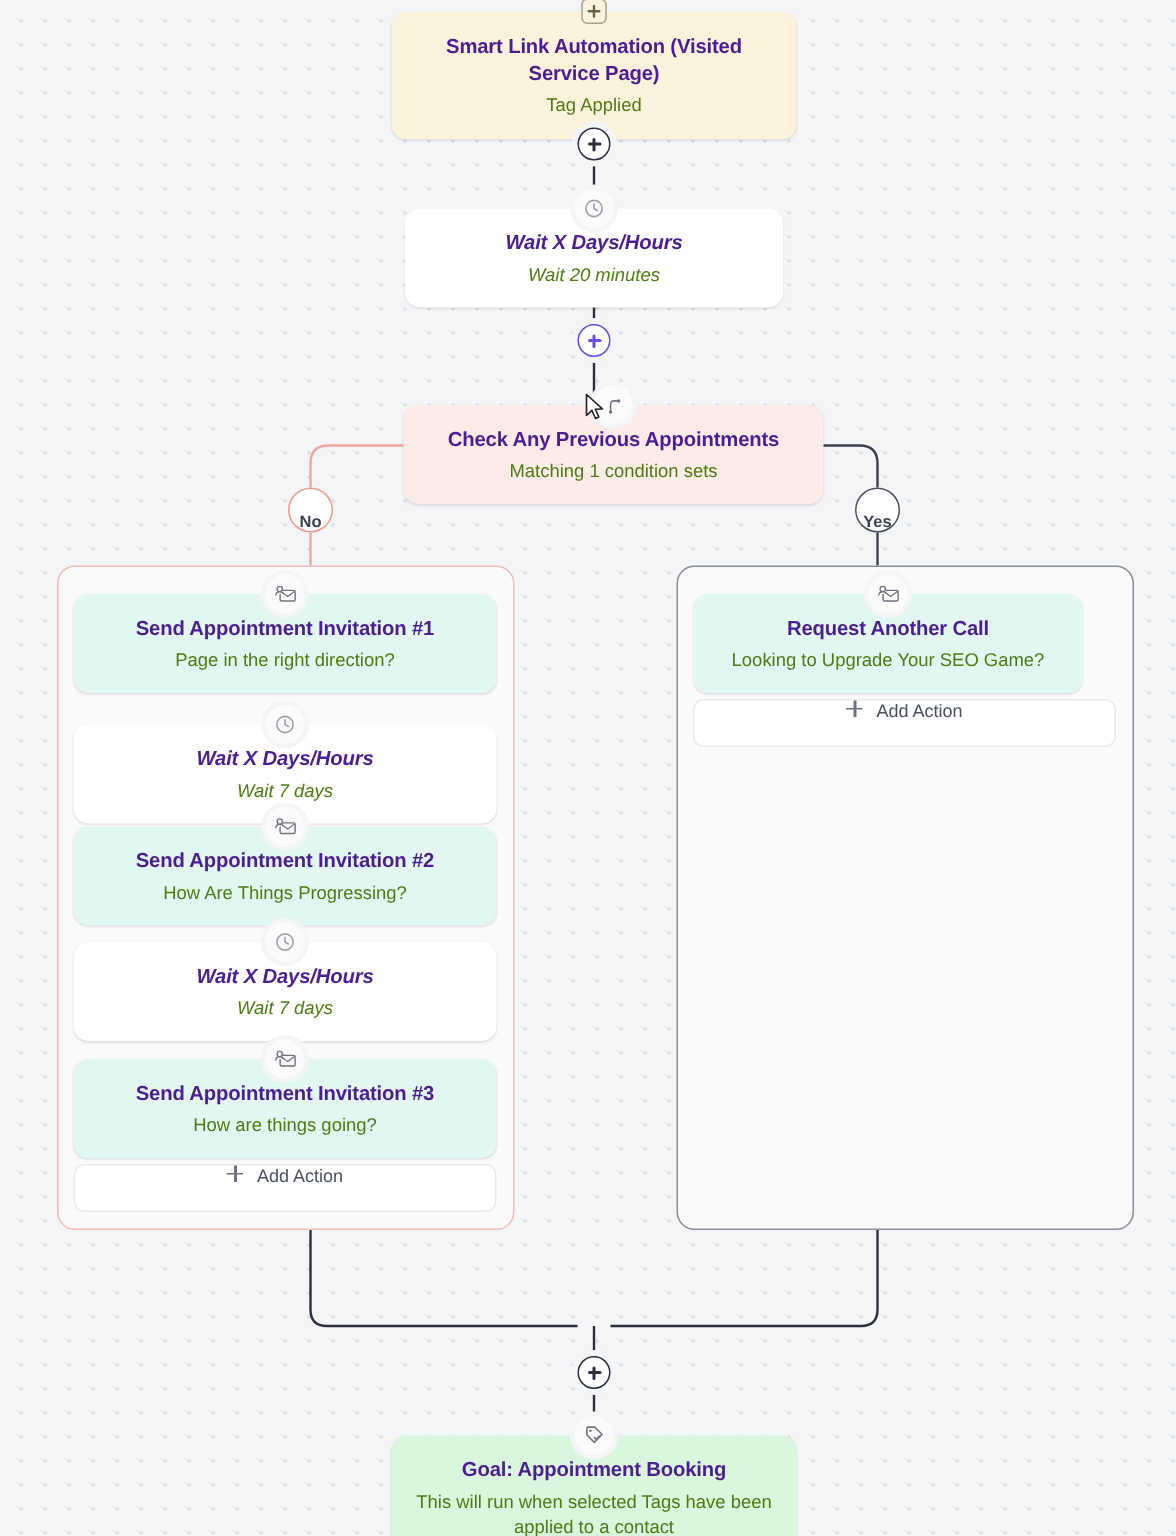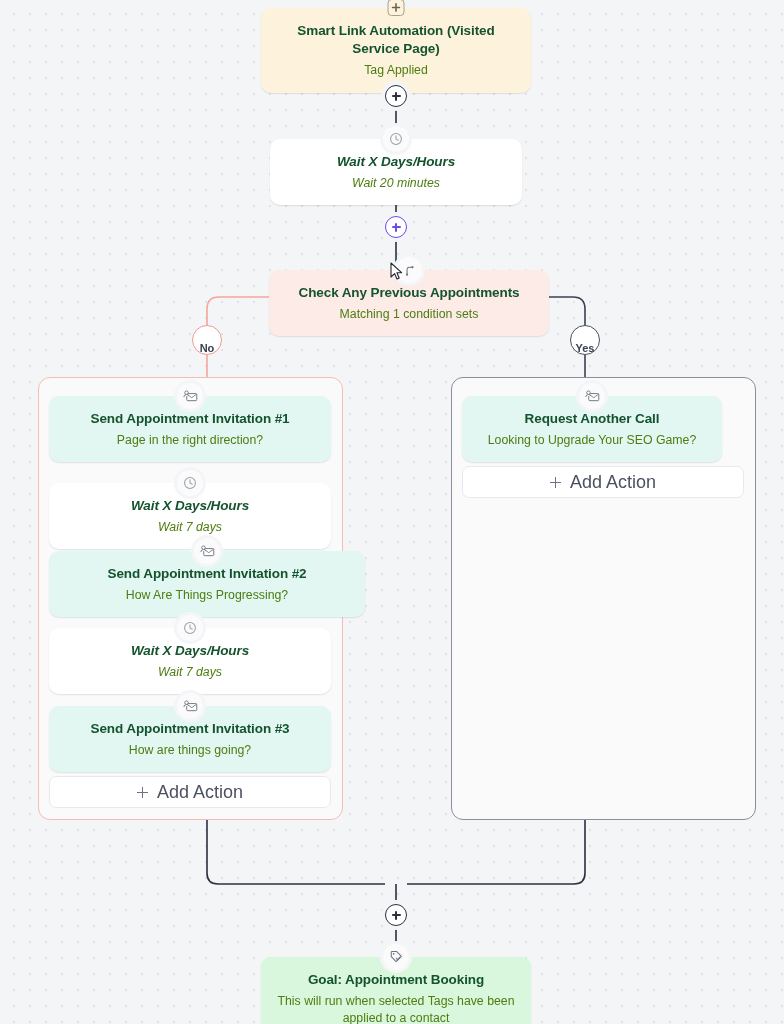--- a/index.html
+++ b/index.html
@@ -33,21 +33,21 @@
   .node {
     position: absolute;
     border-radius: 10px;
     text-align: center;
     padding: 14px 16px 13px;
     box-shadow: 0 1px 2px rgba(16,24,40,.07), 0 1px 1px rgba(16,24,40,.04);
   }
   .node .title {
     font-size: 13.5px;
     font-weight: bold;
-    color: #14532d;
+    color: #4c1d95;
     line-height: 1.35;
     letter-spacing: -0.1px;
     text-align: center;
   }
   .node .sub {
     font-size: 12.3px;
     color: #4d7c0f;
     line-height: 1.4;
     margin-top: 4px;
   }
@@ -92,21 +92,21 @@
 
   
   #condition {
     left: 269px; top: 270px; width: 280px;
     background: #fdebe8;
   }
 
   
   .email { background: #e2f6f2; }
   #email-1 { left: 49px; top: 396px; width: 282px; }
-  #email-2 { left: 49px; top: 551px; width: 316px; }
+  #email-2 { left: 49px; top: 551px; width: 282px; }
   #email-3 { left: 49px; top: 706px; width: 282px; }
   #email-r { left: 462px; top: 396px; width: 260px; }
 
   
   #goal {
     left: 261px; top: 957px; width: 270px;
     background: #d9f7dd;
     padding-bottom: 16px;
   }
 
@@ -162,24 +162,23 @@
   #plus-3 { left: 385px; top: 904px; }
 
   
   .add-action {
     position: absolute;
     height: 32px;
     background: #ffffff;
     border: 1px solid #e7e9ee;
     border-radius: 7px;
     display: flex;
-    align-items: center;
     justify-content: center;
     gap: 9px;
-    font-size: 18px;
+    font-size: 12px;
     color: #4a5160;
     cursor: pointer;
   }
   #add-left { left: 49px; top: 776px; width: 282px; }
   #add-right { left: 462px; top: 466px; width: 282px; }
   .add-action .plus-glyph {
     position: relative;
     width: 11px; height: 11px;
   }
   .add-action .plus-glyph::before,

